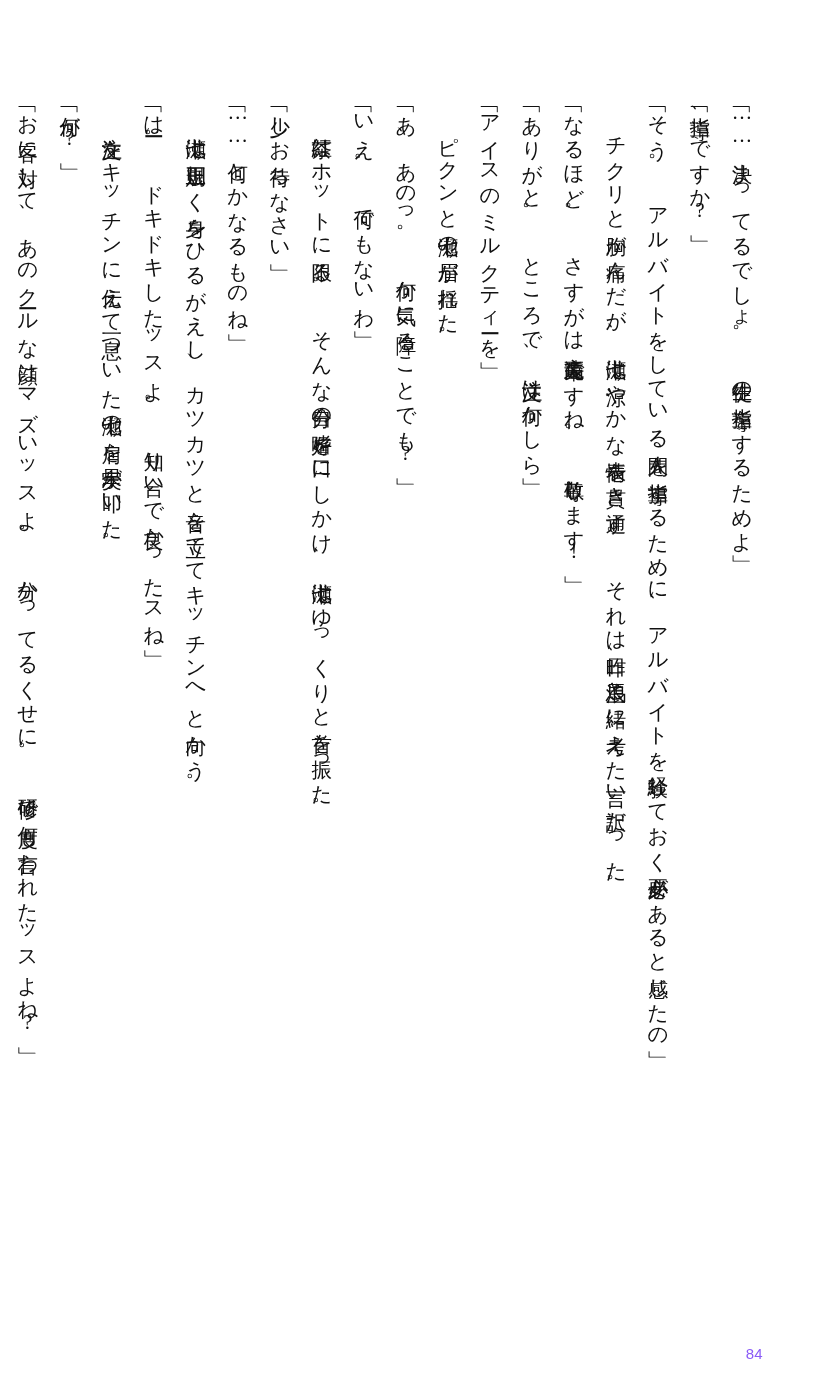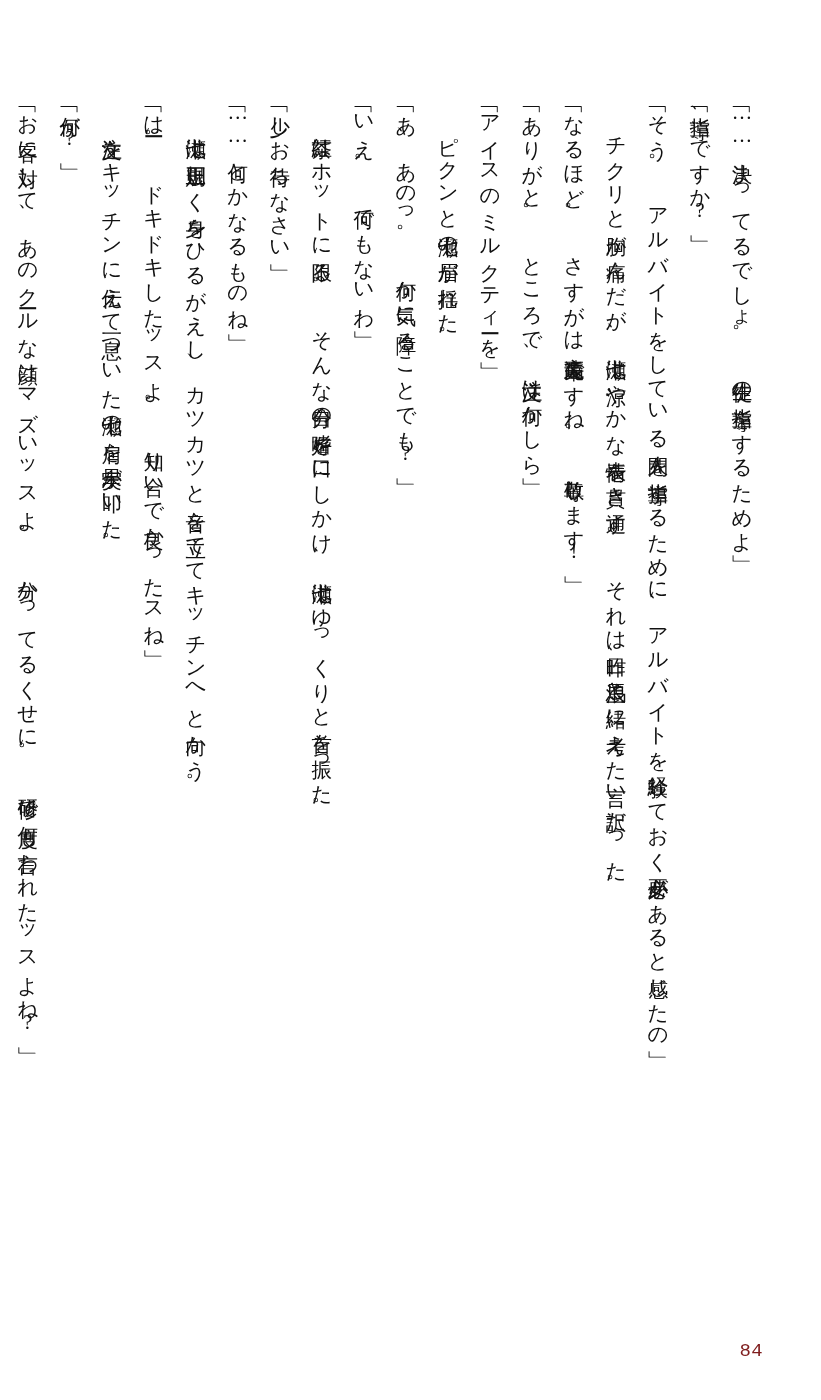--- a/index.html
+++ b/index.html
@@ -45,24 +45,24 @@
     font-weight: 400;
   }
   
   .indent {
     padding-top: 1.05em;
   }
   .page-number {
     position: absolute;
     right: 58px;
     bottom: 38px;
-    font-size: 19px;
-    font-family: Liberation Mono, monospace;
+    font-size: 15px;
+    font-family: Liberation Sans, sans-serif;
     letter-spacing: 0.02em;
-    color: #7f1d1d;
+    color: #8b5cf6;
   }
 </style>
 </head>
 <body>
 
 <div class="page">
   <div class="text-block" id="body"><div class="line">「……決まってるでしょ。　生徒の指導をするためよ」</div><div class="line">「指導、ですか?」</div><div class="line">「そう。　アルバイトをしている人間を指導するために、アルバイトを経験しておく必要があると感じたの」</div><div class="line indent">チクリと胸が痛んだが、七瀬は涼やかな表情を貫き通す。　それは昨日、浪馬と一緒に考えた言い訳だった。</div><div class="line">「なるほど。　さすがは高遠先輩ですね。　尊敬します!」</div><div class="line">「ありがと。　ところで、注文は何かしら」</div><div class="line">「アイスのミルクティーを」</div><div class="line indent">ピクンと七瀬の眉が揺れた。</div><div class="line">「あ、あのっ。　何か気に障ることでも?」</div><div class="line">「いえ。　何でもないわ」</div><div class="line indent">紅茶はホットに限る。　そんな自分の嗜好を口にしかけ、七瀬はゆっくりと首を振った。</div><div class="line">「少しお待ちなさい」</div><div class="line">「……何とかなるものね」</div><div class="line indent">七瀬は規則正しく身をひるがえし、カツカツと音を立ててキッチンへと向かう。</div><div class="line">「はー。　ドキドキしたッスよ。　知り合いで良かったスね」</div><div class="line indent">注文をキッチンに伝えて一息ついた七瀬の肩を実果が叩いた。</div><div class="line">「何が?」</div><div class="line">「お客に対して、あのクールな顔はマズいッスよ。　分かってるくせに。　研修で何度も言われたッスよね?」</div><div class="line indent">そう言われて、　七瀬は自分が普段通りの……副会長としての態度で接していたことに気づいた。</div></div>
   <div class="page-number">84</div>
 </div>
 

